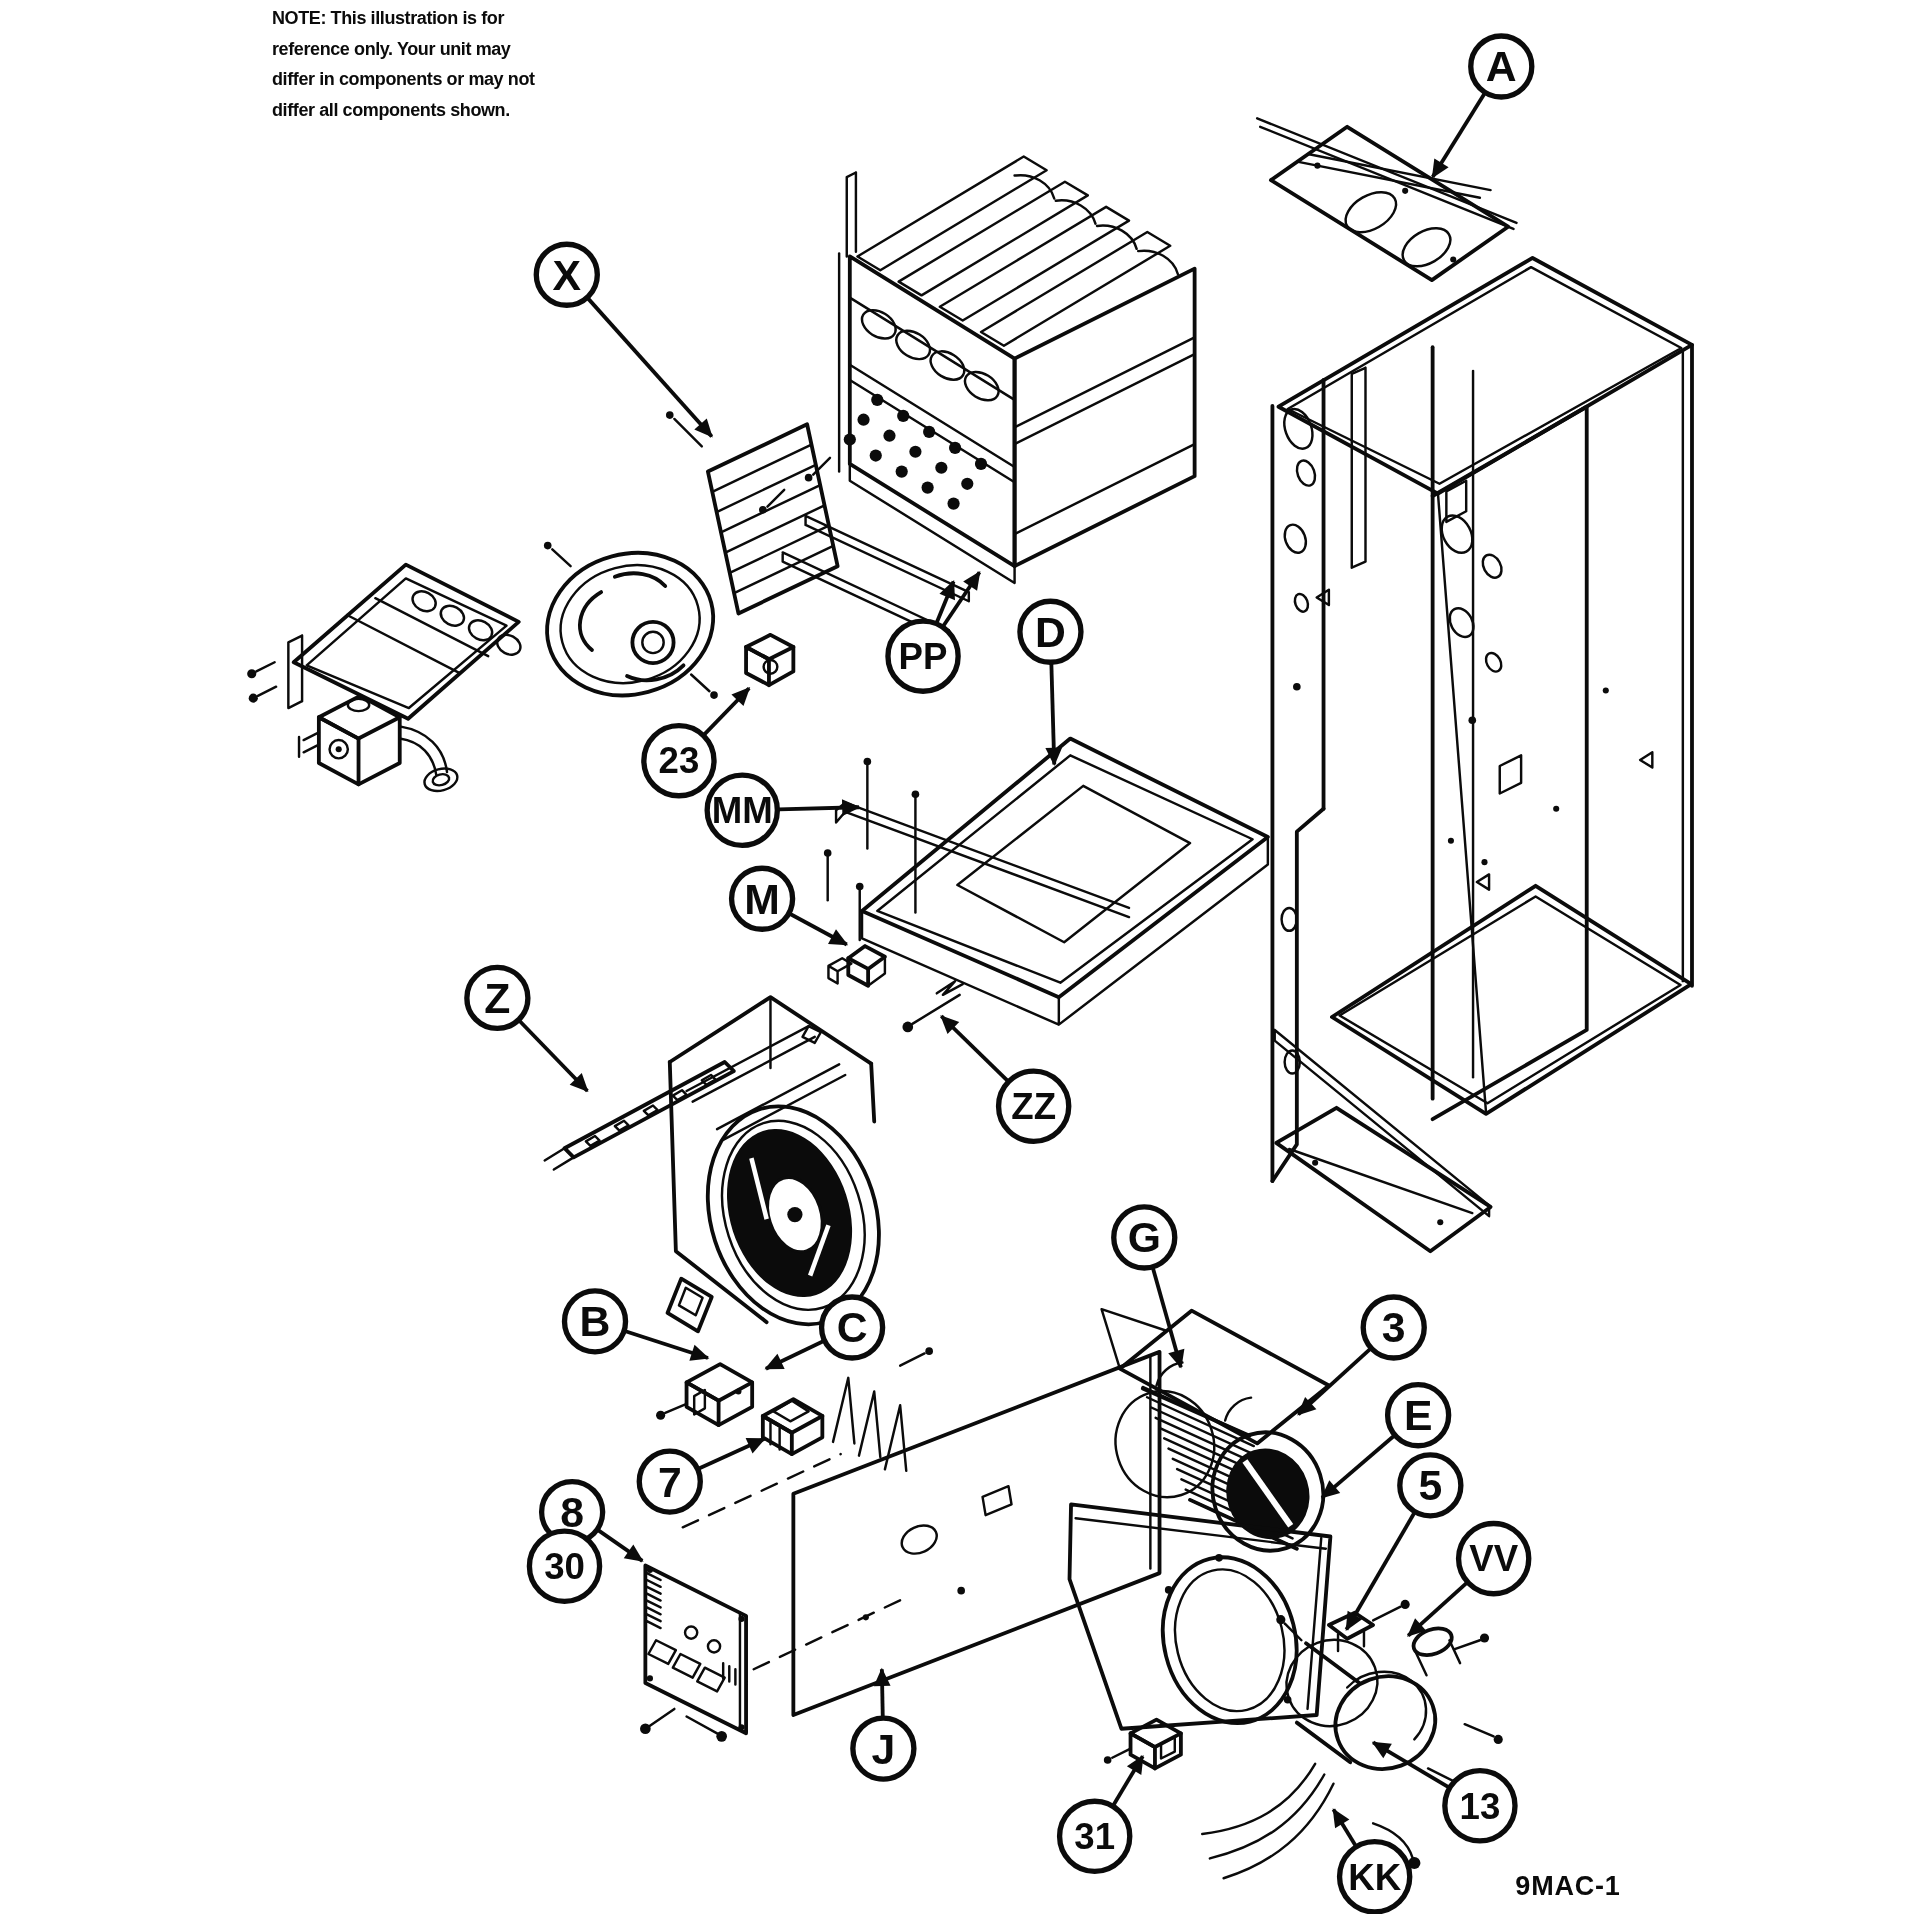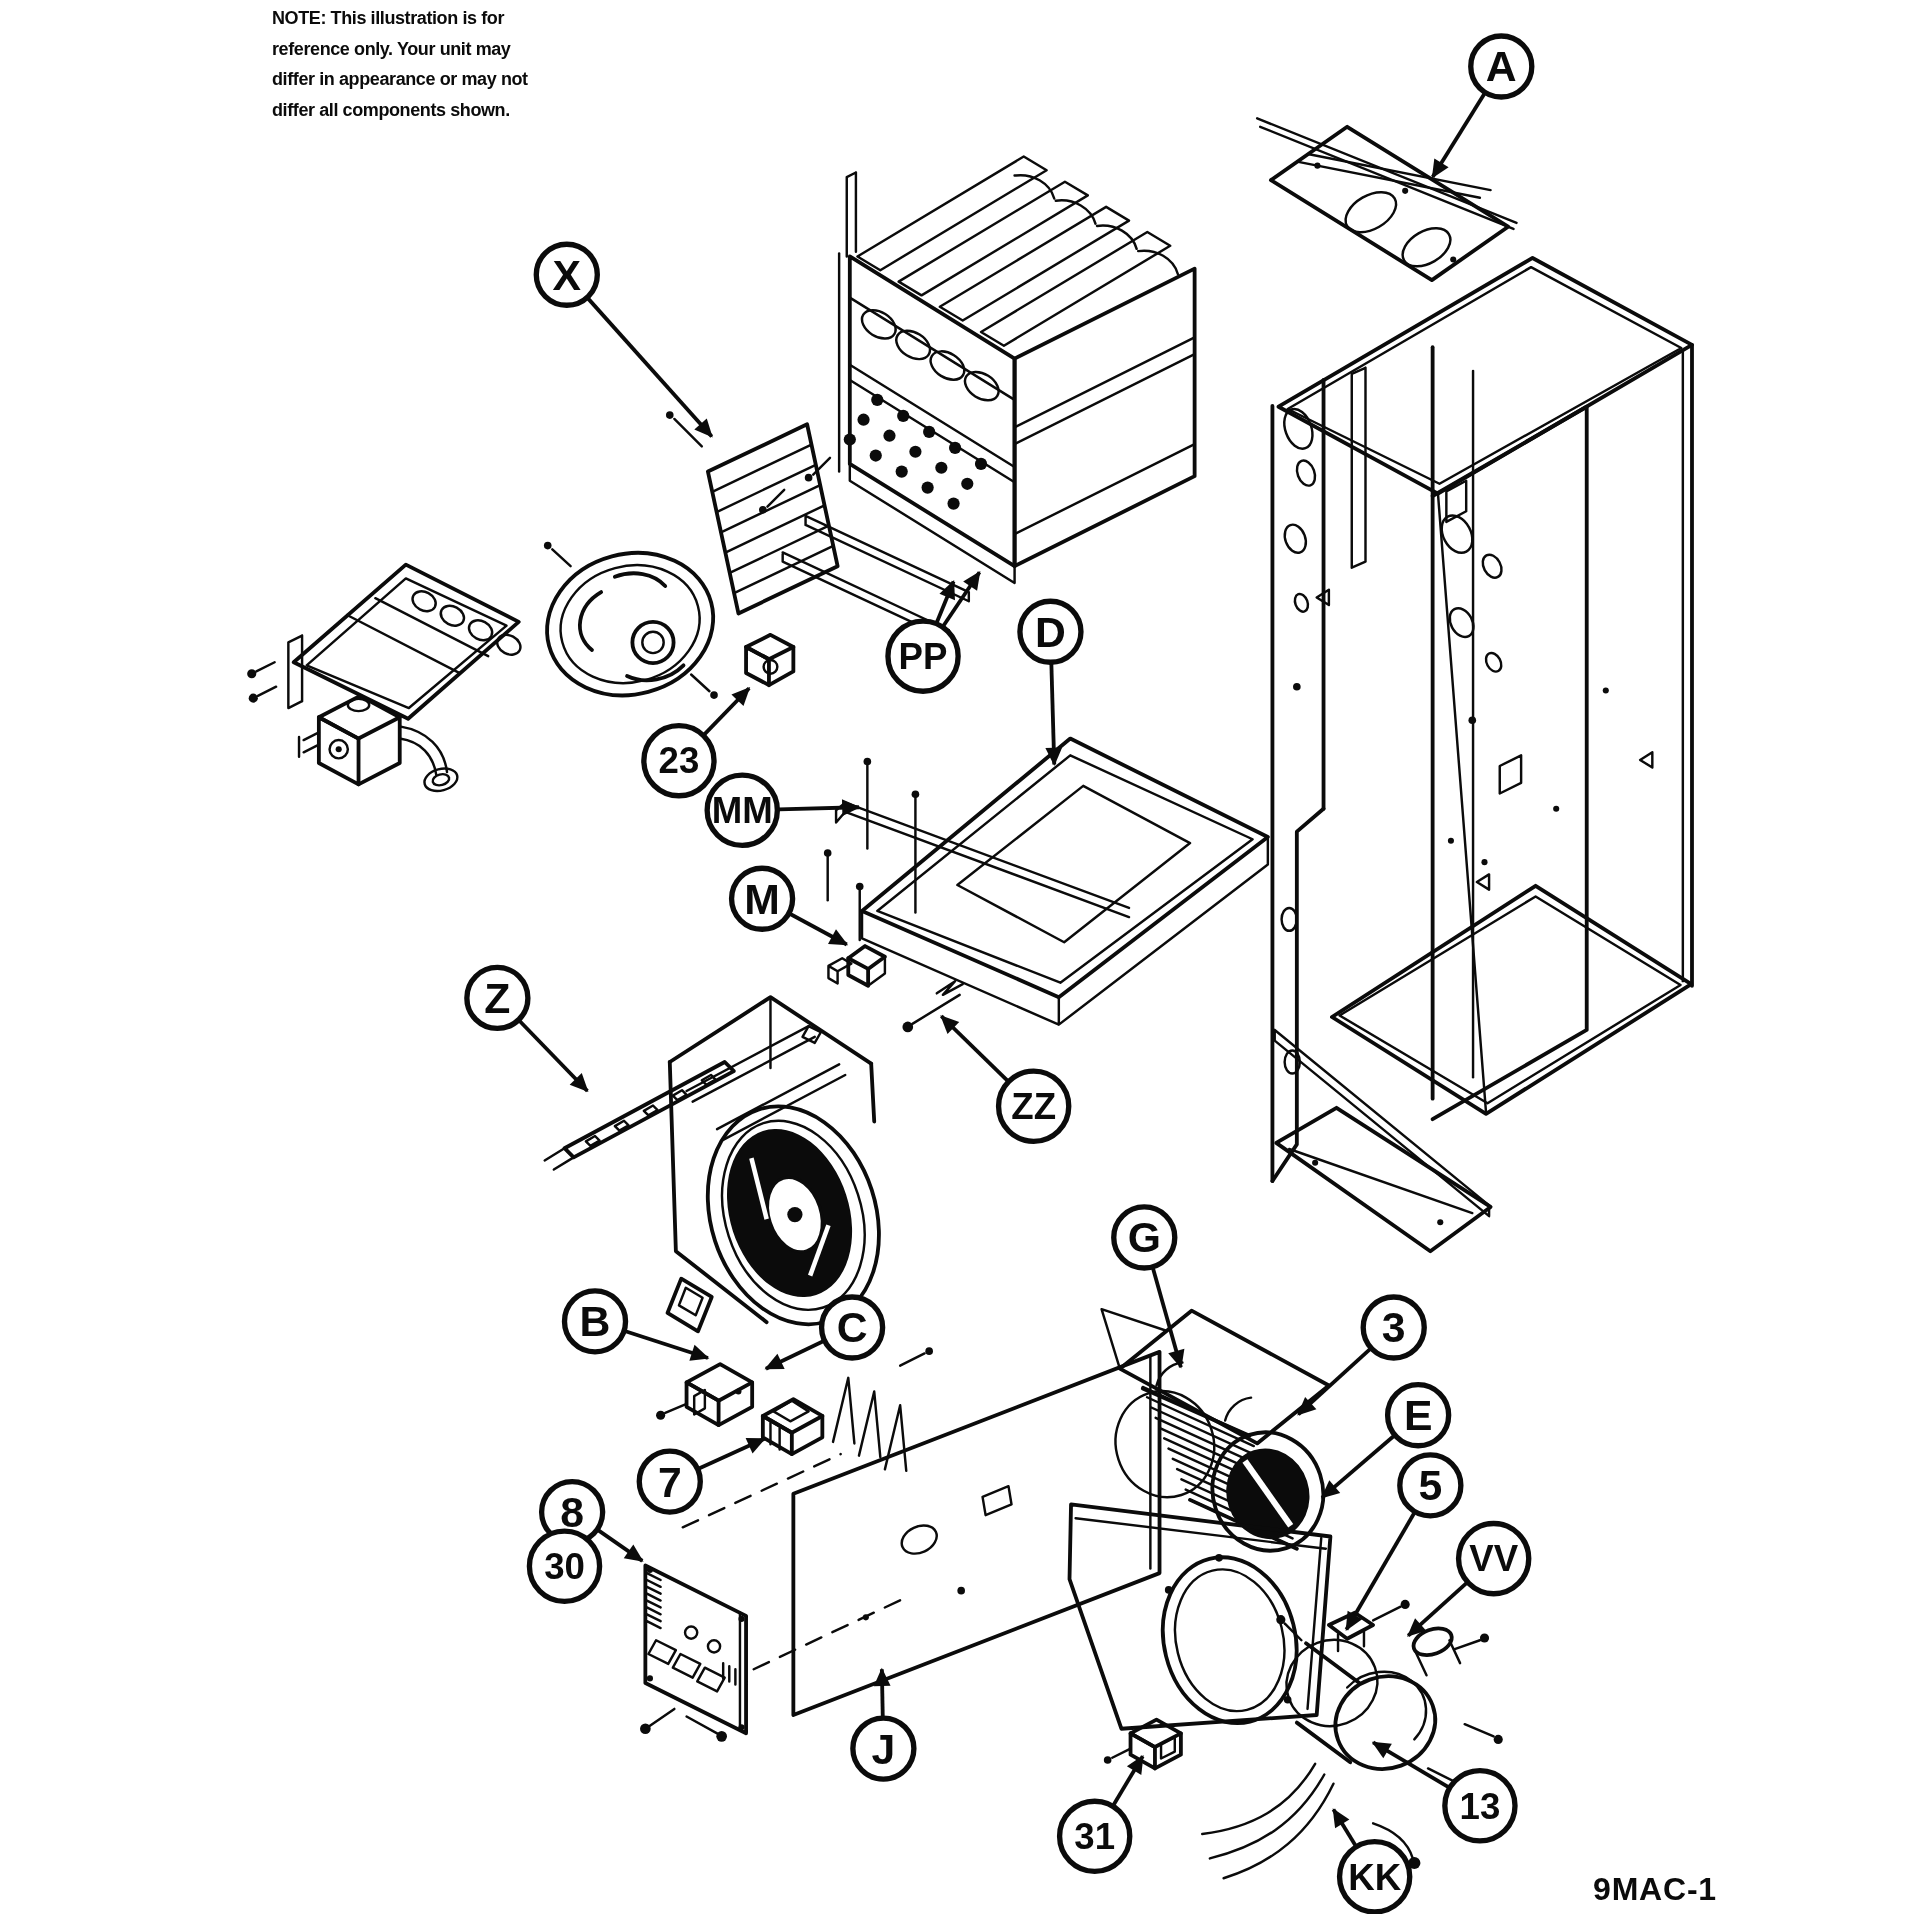--- a/index.html
+++ b/index.html
@@ -1,38 +1,38 @@
 <!DOCTYPE html>
 <html style="--ink: #0b0b0b; --paper: #ffffff;font-size:12.2px"><head>
 <meta charset="utf-8">
 <style>
   :root { --ink:#0b0b0b; --paper:#ffffff; }
   html,body { margin:0; padding:0; background:var(--paper); }
   body { width:1930px; height:1915px; position:relative;
          font-family:"Liberation Sans", sans-serif; color:var(--ink); }
   .note { position:absolute; left:272px; top:3.1px; width:427px;
           font-size:18px; font-weight:700; line-height:30.5px; letter-spacing:-0.4px; }
-  .figure-id { position:absolute; left:1556px; top:1871px; width:198px;
-               font-size:32px; font-weight:700; text-align:center; letter-spacing:0.8px; }
+  .figure-id { position:absolute; left:1469px; top:1871px; width:198px;
+               font-size:27px; font-weight:700; text-align:center; letter-spacing:0.8px; }
   svg { position:absolute; left:0; top:0; }
   .s { fill:none; stroke:var(--ink); stroke-width:5; stroke-linejoin:round; stroke-linecap:round; }
   .t { fill:none; stroke:var(--ink); stroke-width:3.2; stroke-linejoin:round; stroke-linecap:round; }
   .f { fill:var(--ink); stroke:none; }
   .dash { stroke-dasharray:22 16; }
   .callout-circle { fill:var(--paper); stroke:var(--ink); stroke-width:7; }
   .callout-text { fill:var(--ink); font-weight:700; text-anchor:middle; }
   .leader { fill:none; stroke:var(--ink); stroke-width:5; }
 </style>
 </head>
 <body>
 
 <div class="note">
   <div>NOTE: This illustration is for</div>
   <div>reference only. Your unit may</div>
-  <div>differ in appearance or may not</div>
+  <div>differ in components or may not</div>
   <div>differ all components shown.</div>
 </div>
 
 <svg id="diagram" width="1930" height="1915" viewBox="0 0 2530 2510">
   <defs>
     <marker id="arw" markerWidth="30" markerHeight="26" refX="24" refY="13" orient="auto" markerUnits="userSpaceOnUse">
       <path d="M2,2 L26,13 L2,24 Z" fill="#0b0b0b"></path>
     </marker>
   </defs>
 

